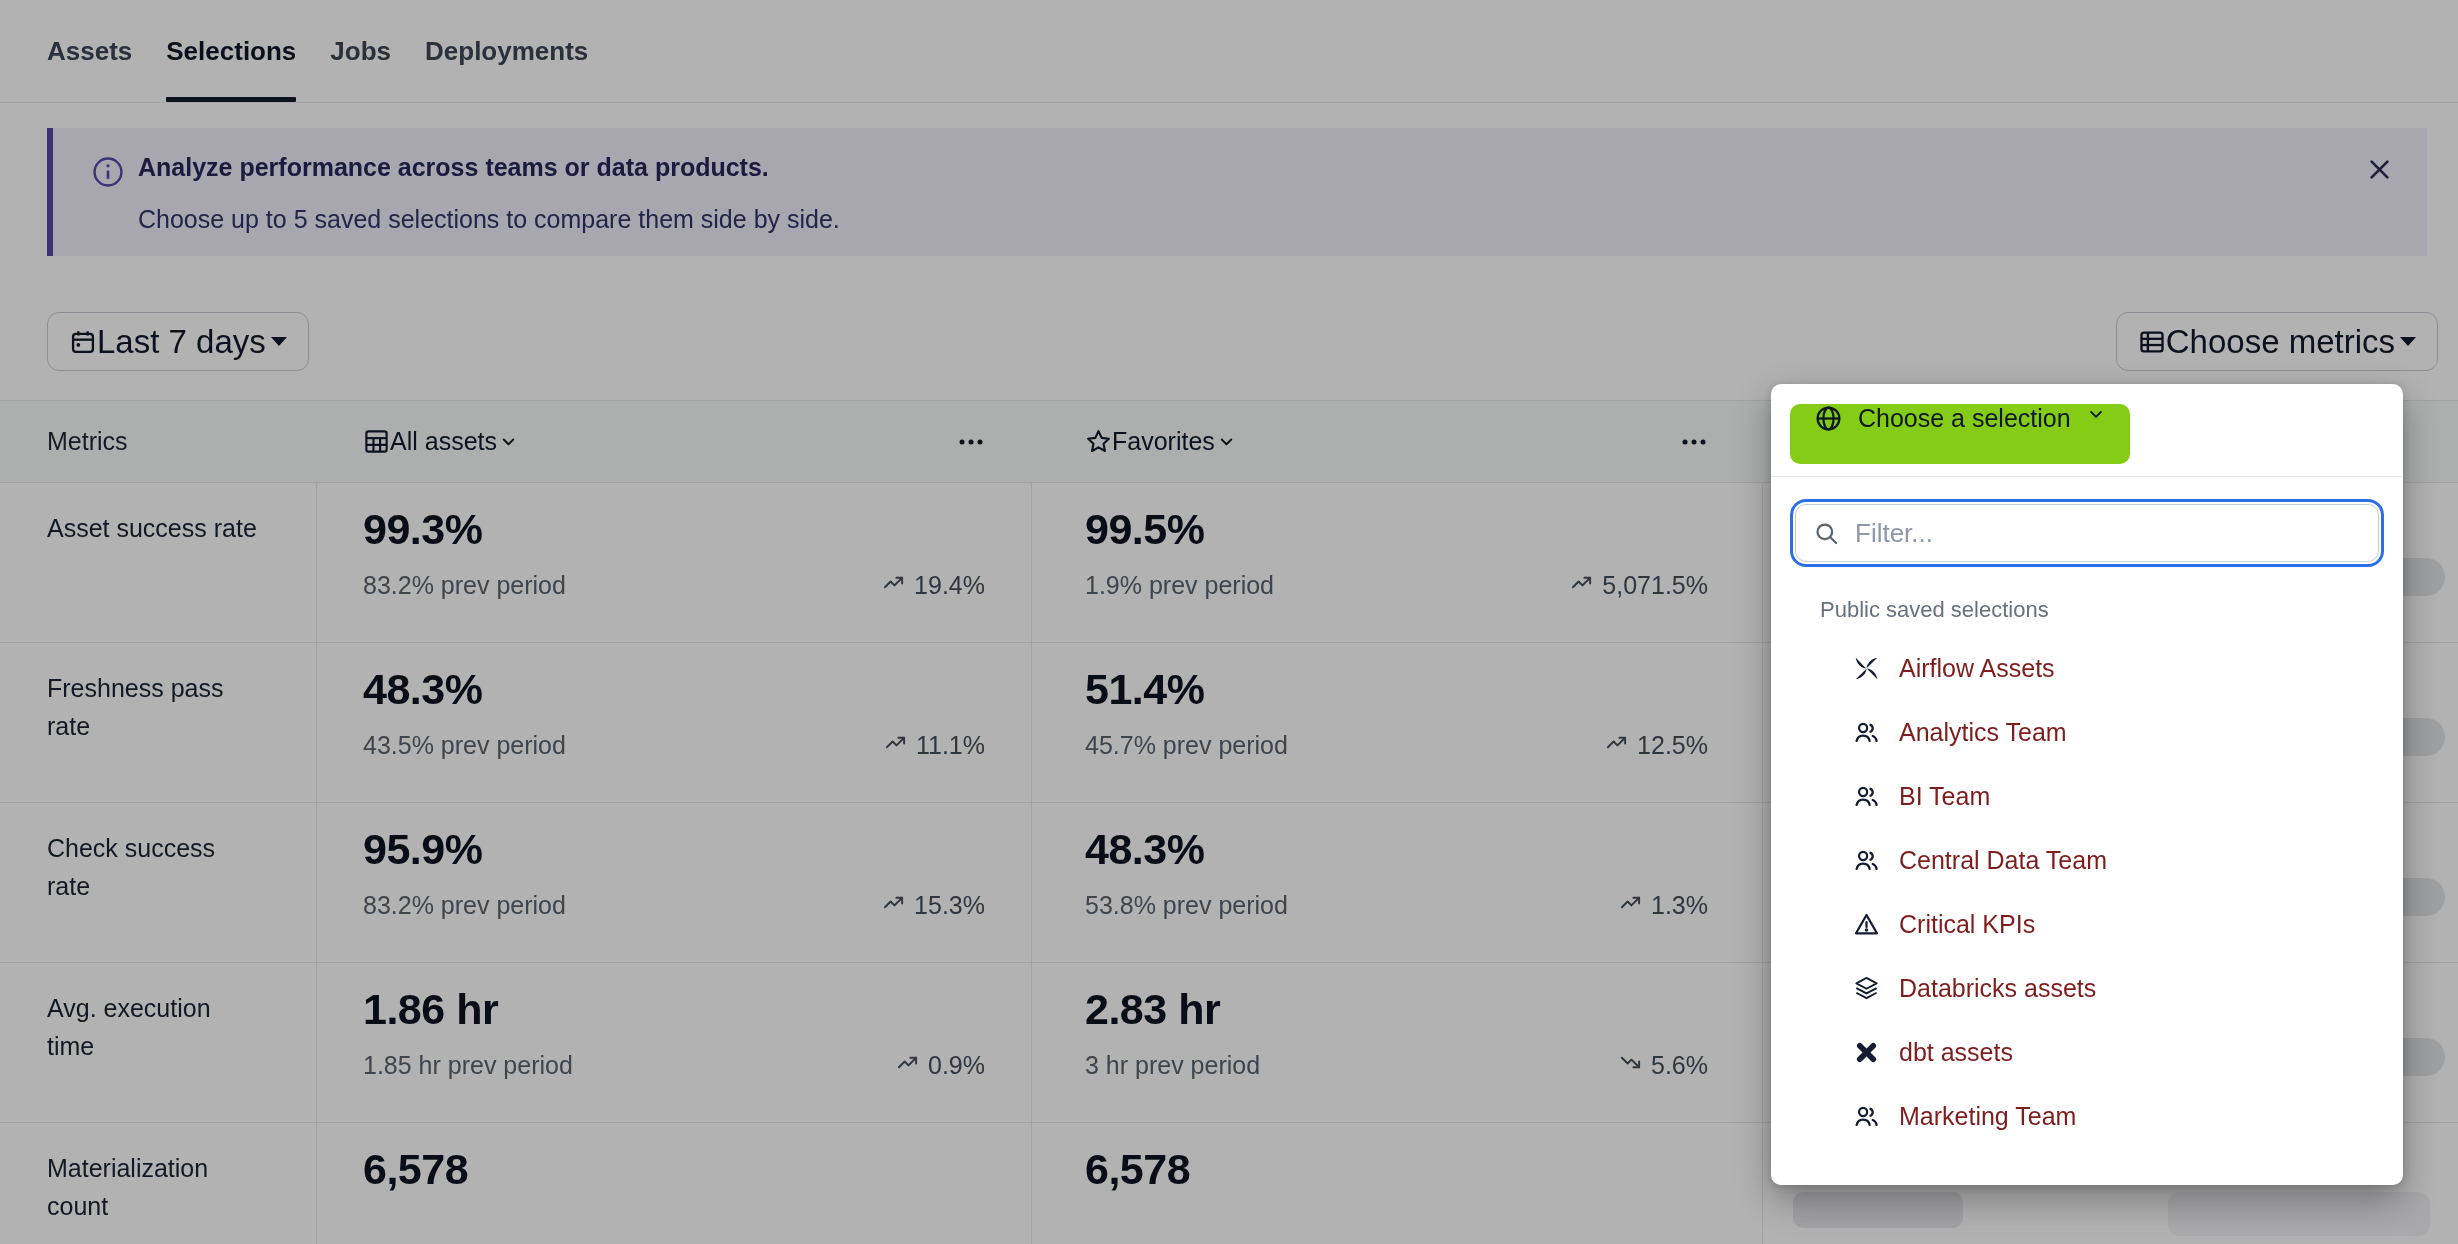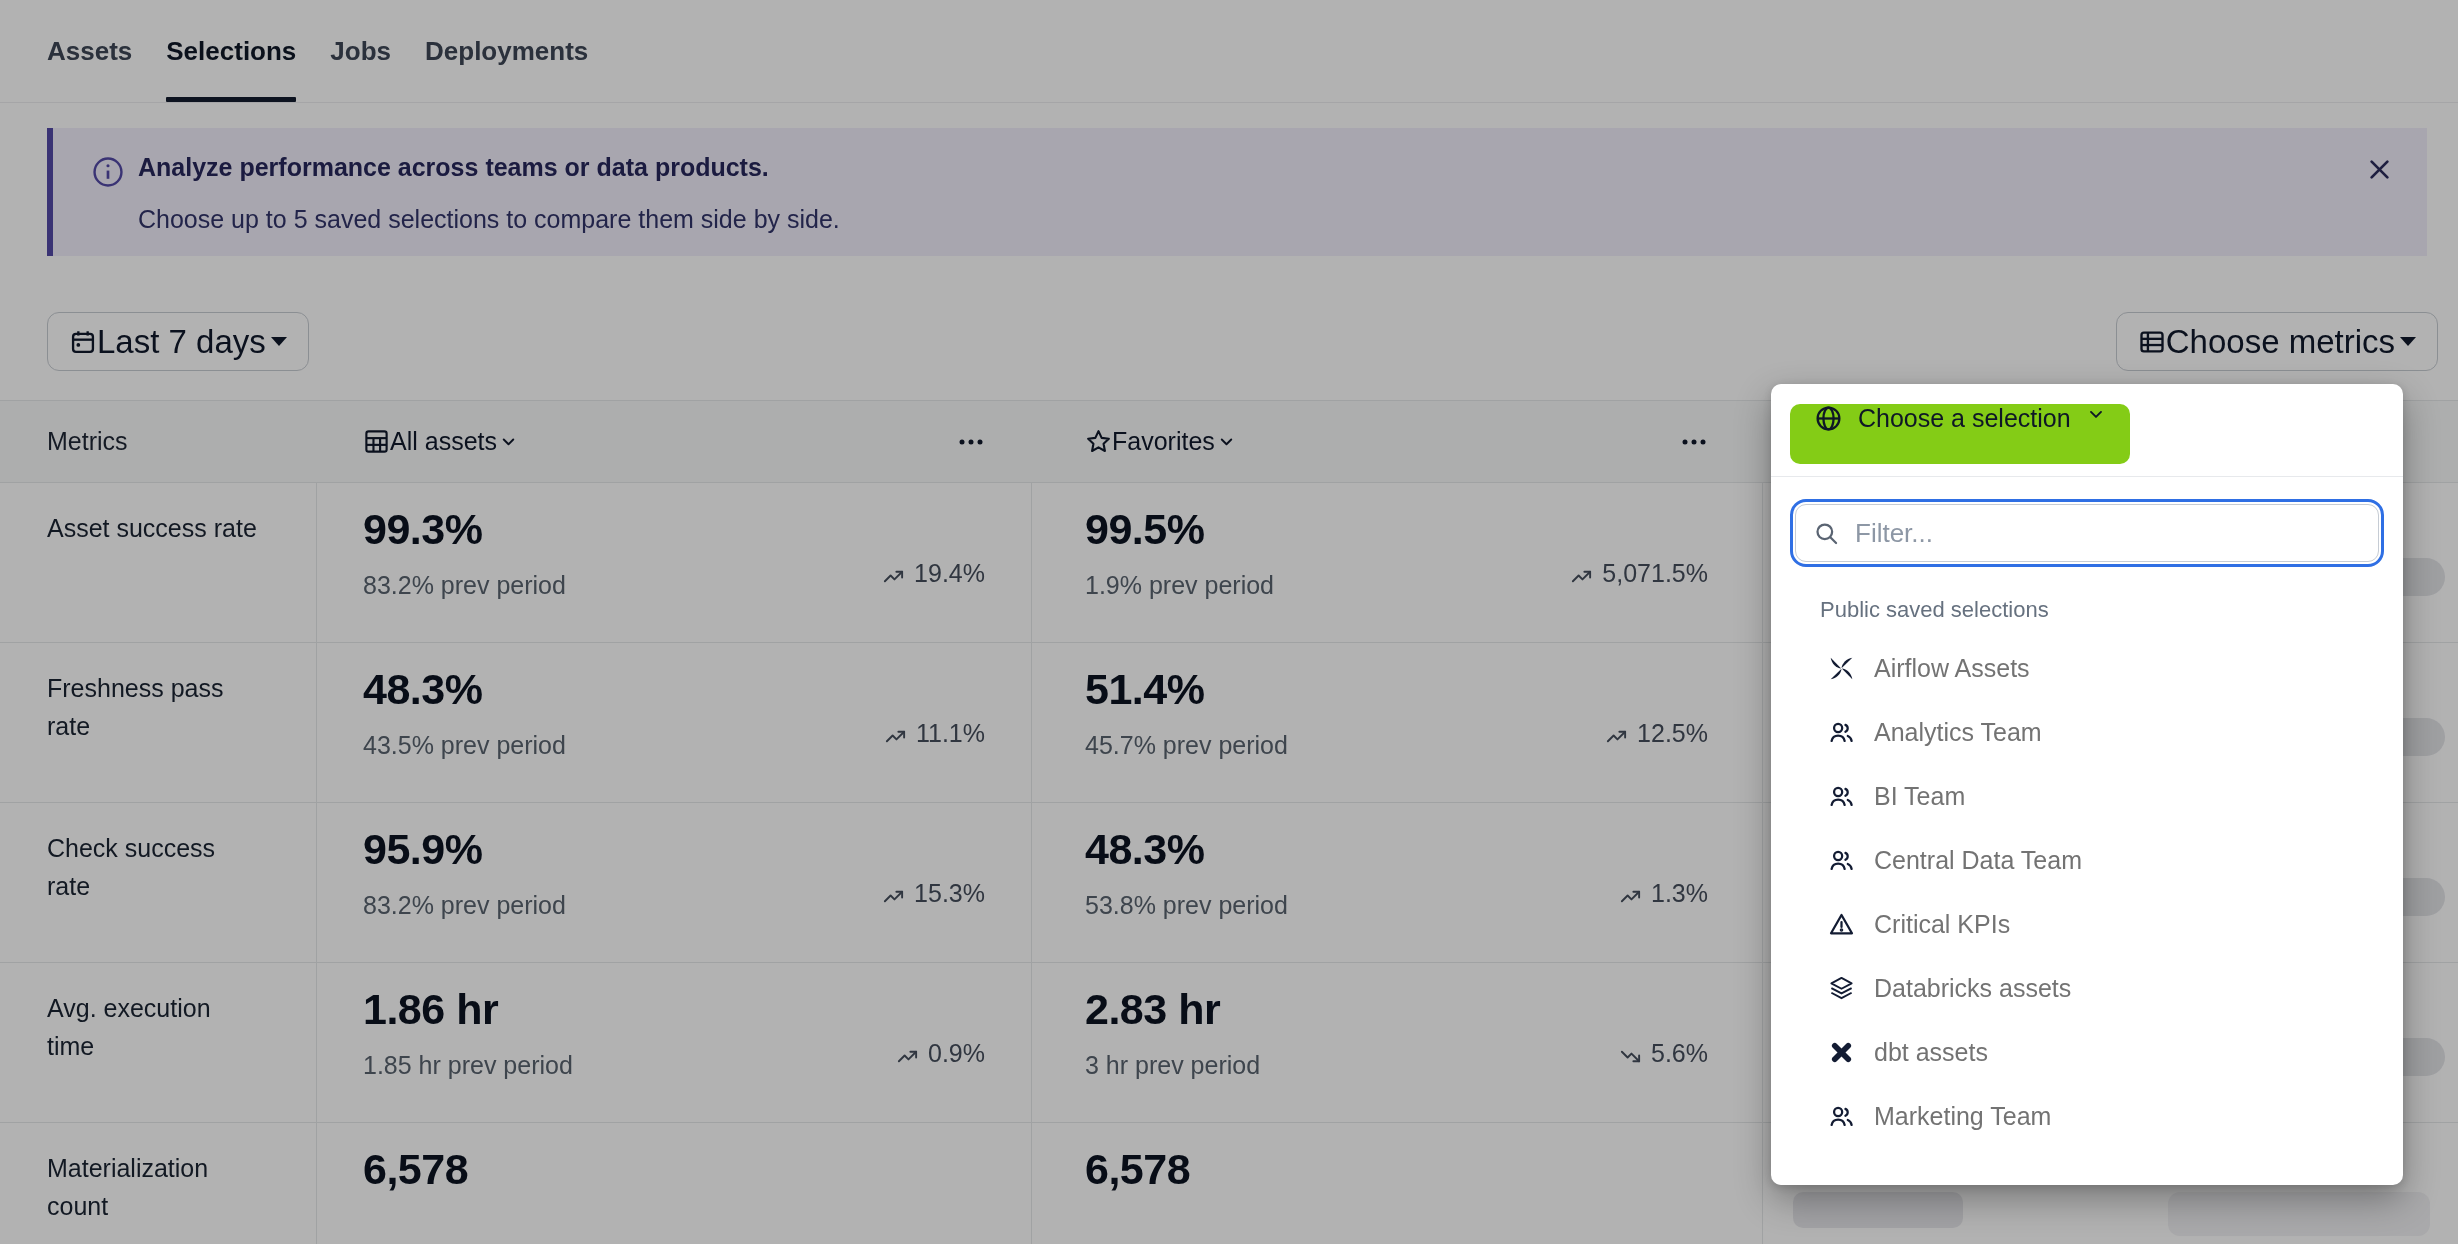--- a/index.html
+++ b/index.html
@@ -81,21 +81,21 @@
   .r4 { top:723px; height:121px; border-bottom:none; }
   .metric-label {
     position:absolute; left:47px; top:26px; width:215px;
     font-size:25px; line-height:38px; color:#1B2433;
   }
   .val { position:absolute; top:22px; font-size:43px; font-weight:700; color:#0C1422; letter-spacing:-0.5px; }
   .val.c-all { left:363px; } .val.c-fav { left:1085px; }
   .prev { position:absolute; top:88px; font-size:25px; color:#59636F; }
   .prev.c-all { left:363px; } .prev.c-fav { left:1085px; }
   .trend {
-    position:absolute; top:76px; display:flex; align-items:flex-end; gap:9px;
+    position:absolute; top:88px; display:flex; align-items:flex-start; gap:9px;
     font-size:25px; color:#454E5C;
   }
   .trend.c-all { right:1473px; } .trend.c-fav { right:750px; }
 
   
   .skel { position:absolute; background:#E4E5E9; border-radius:19px; }
   .sk-r { left:2295px; width:150px; height:38px; }
   .sk1 { top:558px; } .sk2 { top:718px; } .sk3 { top:878px; } .sk4 { top:1038px; }
   .sk-b1 { left:1793px; top:1192px; width:170px; height:36px; border-radius:10px; background:#E9E9ED; }
   .sk-b2 { left:2168px; top:1192px; width:262px; height:44px; border-radius:12px; background:#F2F2F5; }
@@ -122,22 +122,22 @@
     display:flex; align-items:center; gap:15px; padding:0 17px;
   }
   .filter-box input {
     border:none; outline:none; flex:1; font-size:26px; color:#10192B;
     font-family:"Liberation Sans", sans-serif; background:transparent;
   }
   .filter-box input::placeholder { color:#8D97A5; }
   .group-label { margin:30px 0 0 49px; font-size:22px; color:#66717F; }
   .sel-list { margin-top:13px; }
   .sel-item {
-    height:64px; display:flex; align-items:center; gap:19px; padding-left:57px;
-    font-size:25px; color:#737373; cursor:pointer;
+    height:64px; display:flex; align-items:center; gap:19px; padding-left:82px;
+    font-size:25px; color:#7f1d1d; cursor:pointer;
   }
   .sel-icon { width:27px; display:flex; justify-content:center; }
 
   .chev { margin-left:2px; }
 </style>
 </head>
 <body>
 
 <div class="screen">
 

